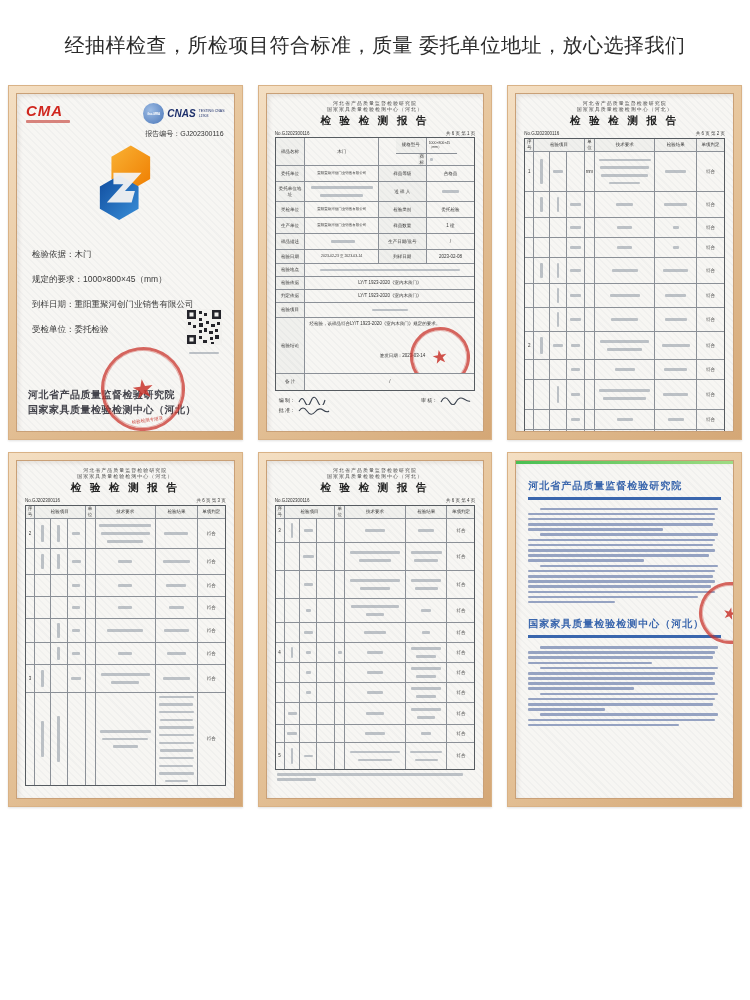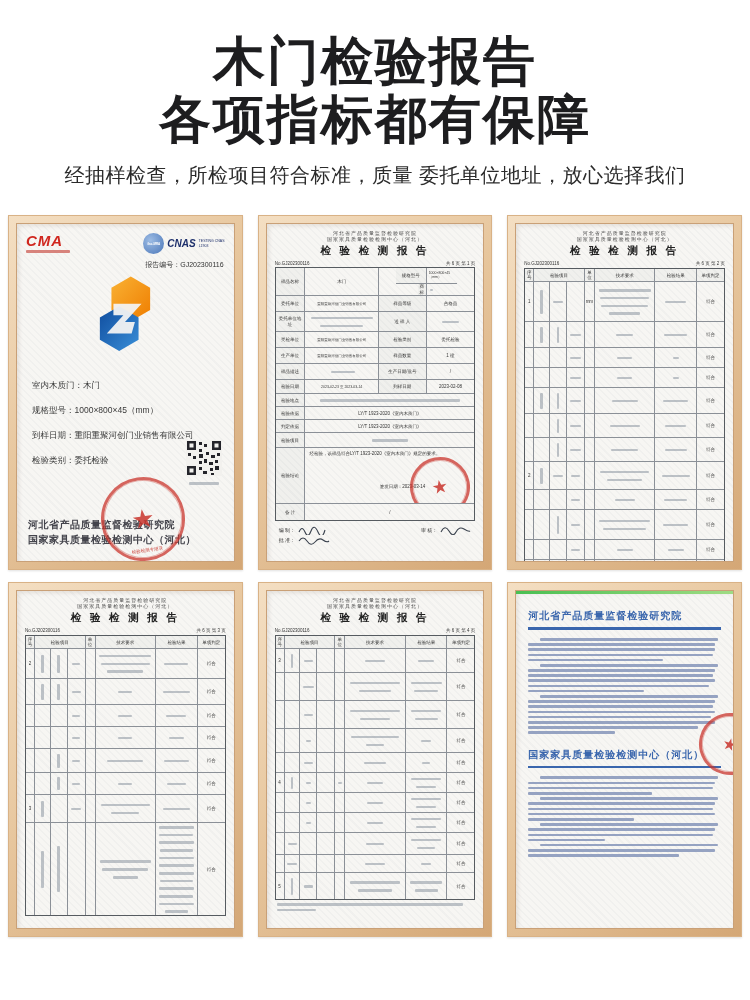--- a/index.html
+++ b/index.html
@@ -89,22 +89,20 @@
   .c6h{font-size:10px;font-weight:bold;color:#3a66ad;letter-spacing:1px;}
   .c6rule{height:2.5px;background:#3a66ad;margin:4px 0 8px;}
   .halfstamp{right:-28px;top:36%;width:56px;height:56px;transform:rotate(14deg);}
 </style>
 </head>
 <body>
 
 <div class="page">
 
   <div class="hd">
-    <h1><span>木门检验报告</span><br>
-    <span>各项指标都有保障</span></h1>
     <div class="sub">经抽样检查，所检项目符合标准，质量 委托单位地址，放心选择我们</div>
   </div>
 
   <div class="grid">
 
     <div class="cert">
       <div class="paper">
         <div class="c1top">
           <div>
             <div class="cma">CMA</div>
@@ -130,24 +128,24 @@
                 <stop offset="0" stop-color="#0f4c9e"></stop>
                   <stop offset="1" stop-color="#3a8fd8"></stop>
               </linearGradient>
             </defs>
             <polygon points="57,3 80.4,16.5 80.4,43.5 57,57 33.6,43.5 33.6,16.5" fill="url(#og)"></polygon>
             <polygon points="43,39 66.4,52.5 66.4,79.5 43,93 19.6,79.5 19.6,52.5" fill="url(#bg)"></polygon>
             <path d="M36 36 H70 L50 58 H62 L58 72 H28 L48 50 H36 Z" fill="#f2f2f2" opacity="0.95"></path>
           </svg>
         </div>
         <div class="fields">
-          <div class="fl"><span>室内木质门：</span><span>木门</span></div>
-          <div class="fl"><span>规格型号：</span><span>1000×800×45（mm）</span></div>
+          <div class="fl"><span>检验依据：</span><span>木门</span></div>
+          <div class="fl"><span>规定的要求：</span><span>1000×800×45（mm）</span></div>
           <div class="fl"><span>到样日期：</span><span>重阳重聚河创门业销售有限公司</span></div>
-          <div class="fl"><span>检验类别：</span><span>委托检验</span></div>
+          <div class="fl"><span>受检单位：</span><span>委托检验</span></div>
         </div>
         <div class="c1qr">
           <svg width="36" height="36" viewBox="0 0 36 36">
             <rect width="36" height="36" fill="#f2f1ee"></rect>
             <g fill="#24242a">
               <rect x="1" y="1" width="9" height="9"></rect>
                 <rect x="26" y="1" width="9" height="9"></rect>
                 <rect x="1" y="26" width="9" height="9"></rect>
               <rect x="3.5" y="3.5" width="4" height="4" fill="#f2f1ee"></rect>
                 <rect x="28.5" y="3.5" width="4" height="4" fill="#f2f1ee"></rect>

